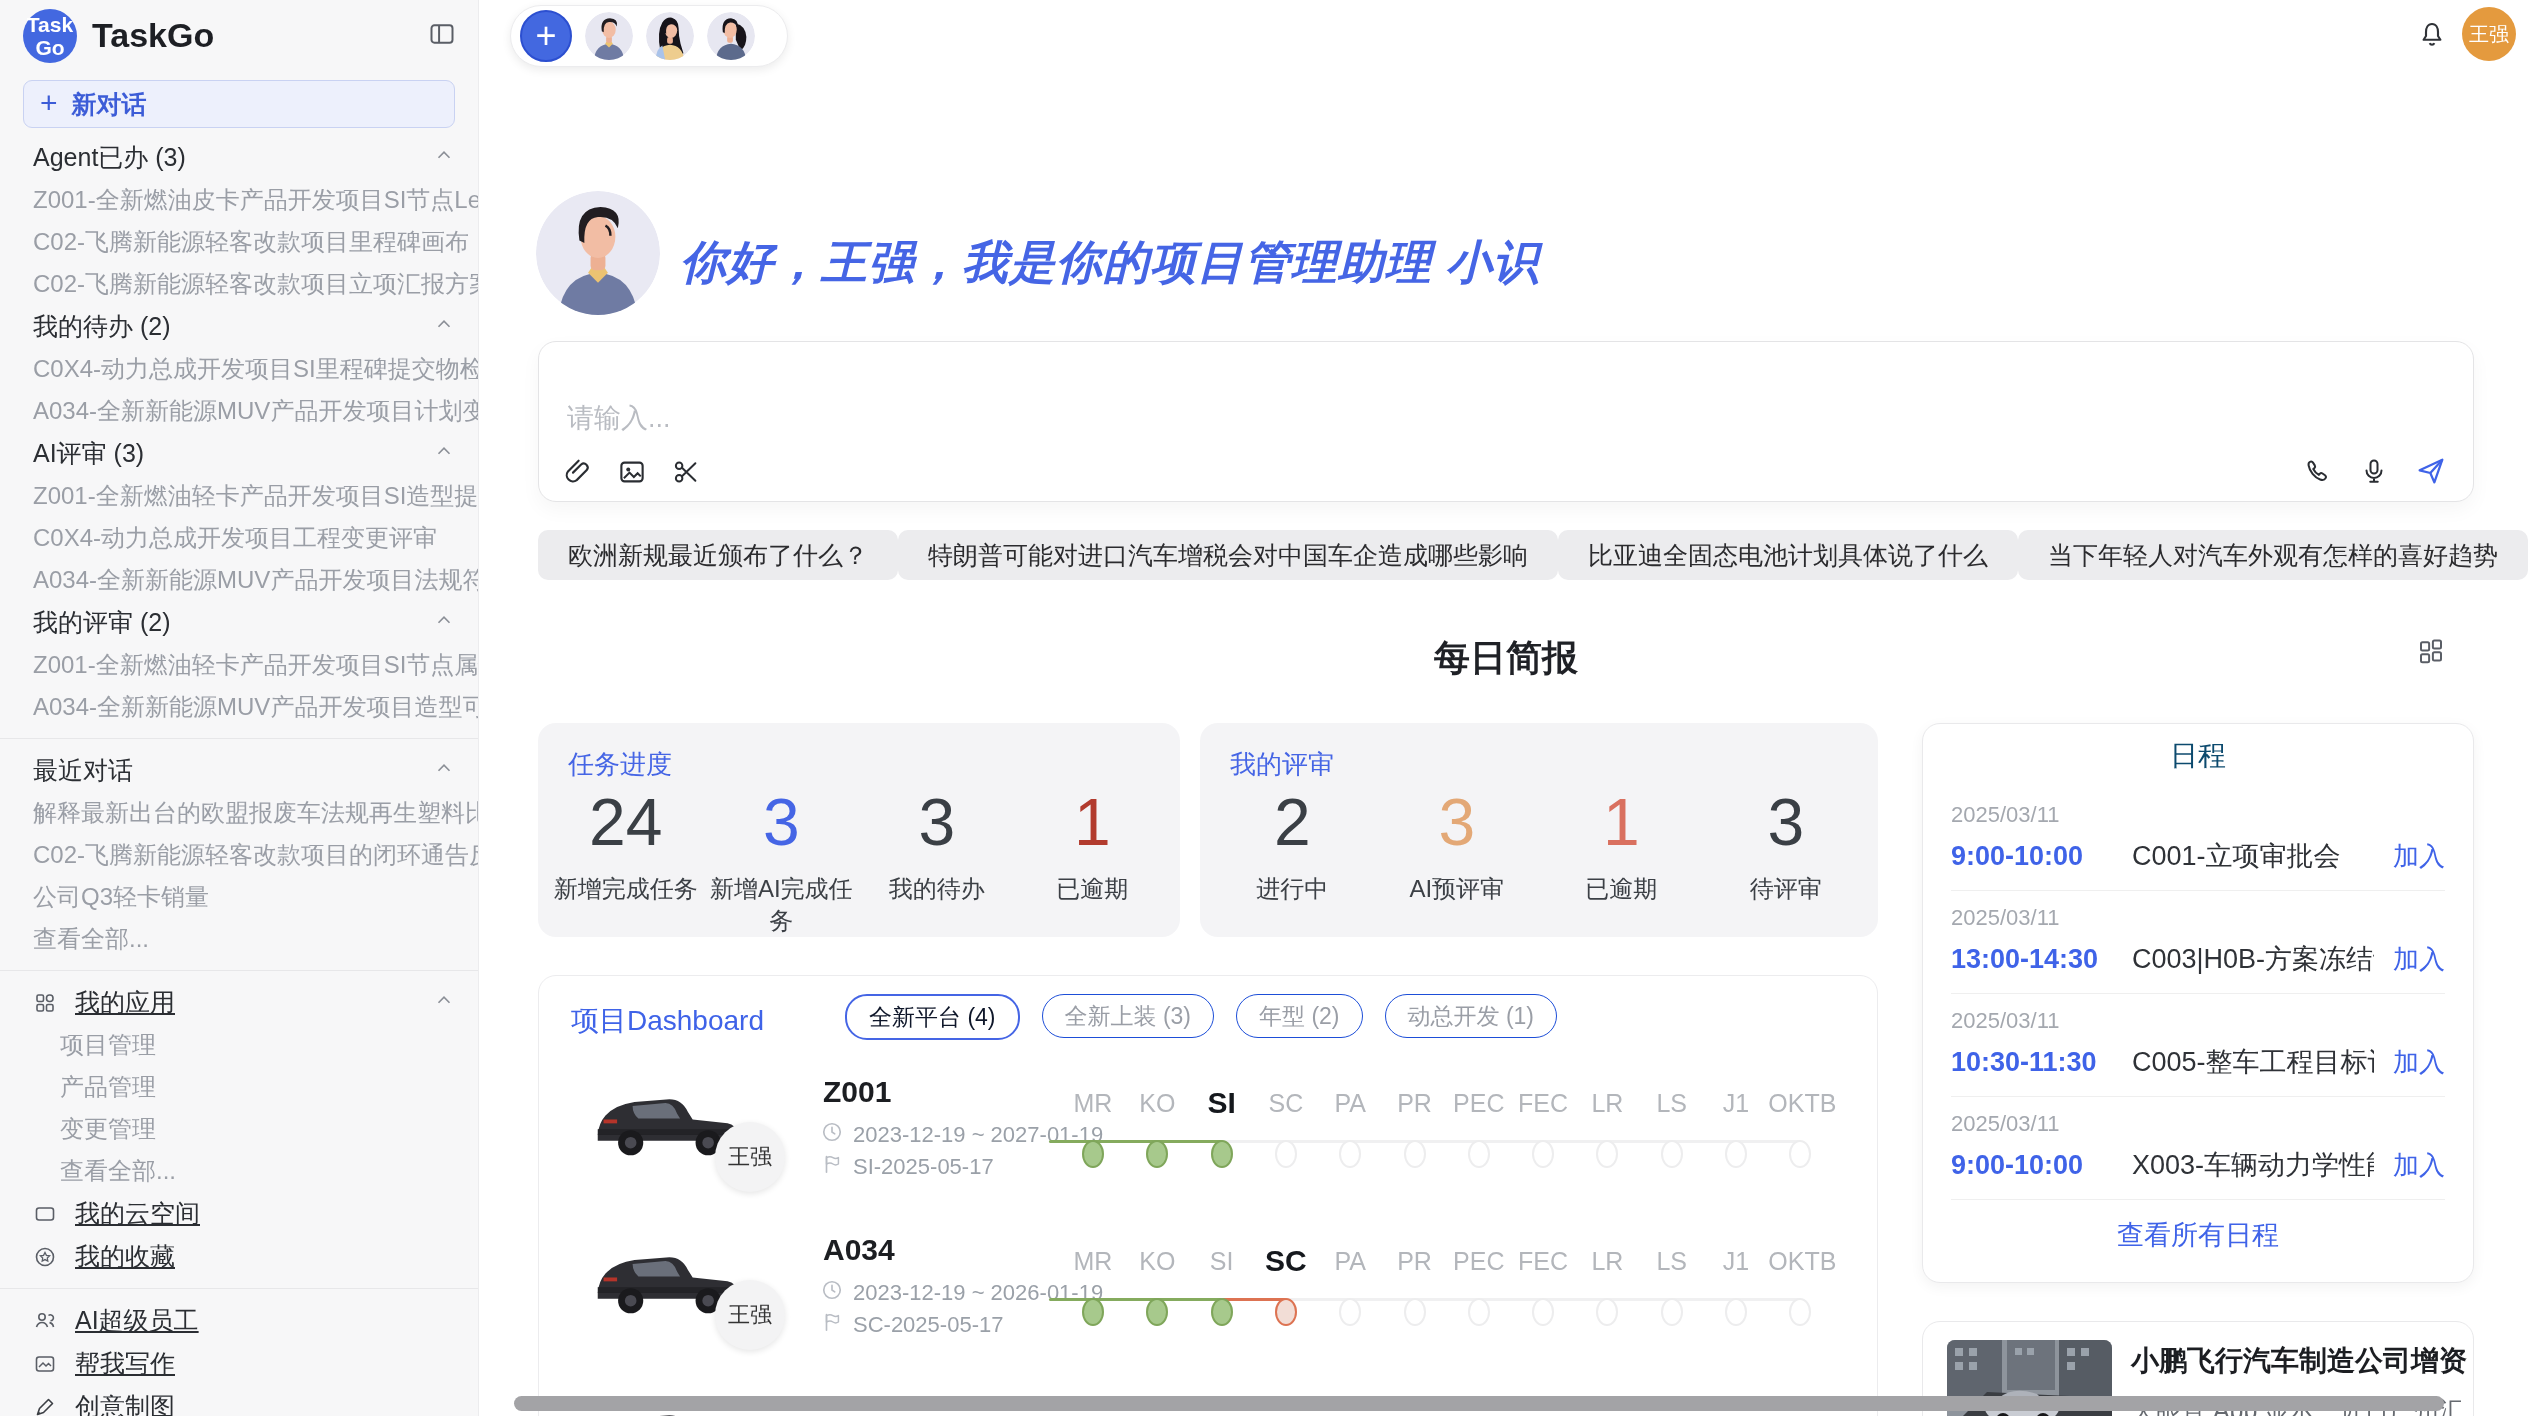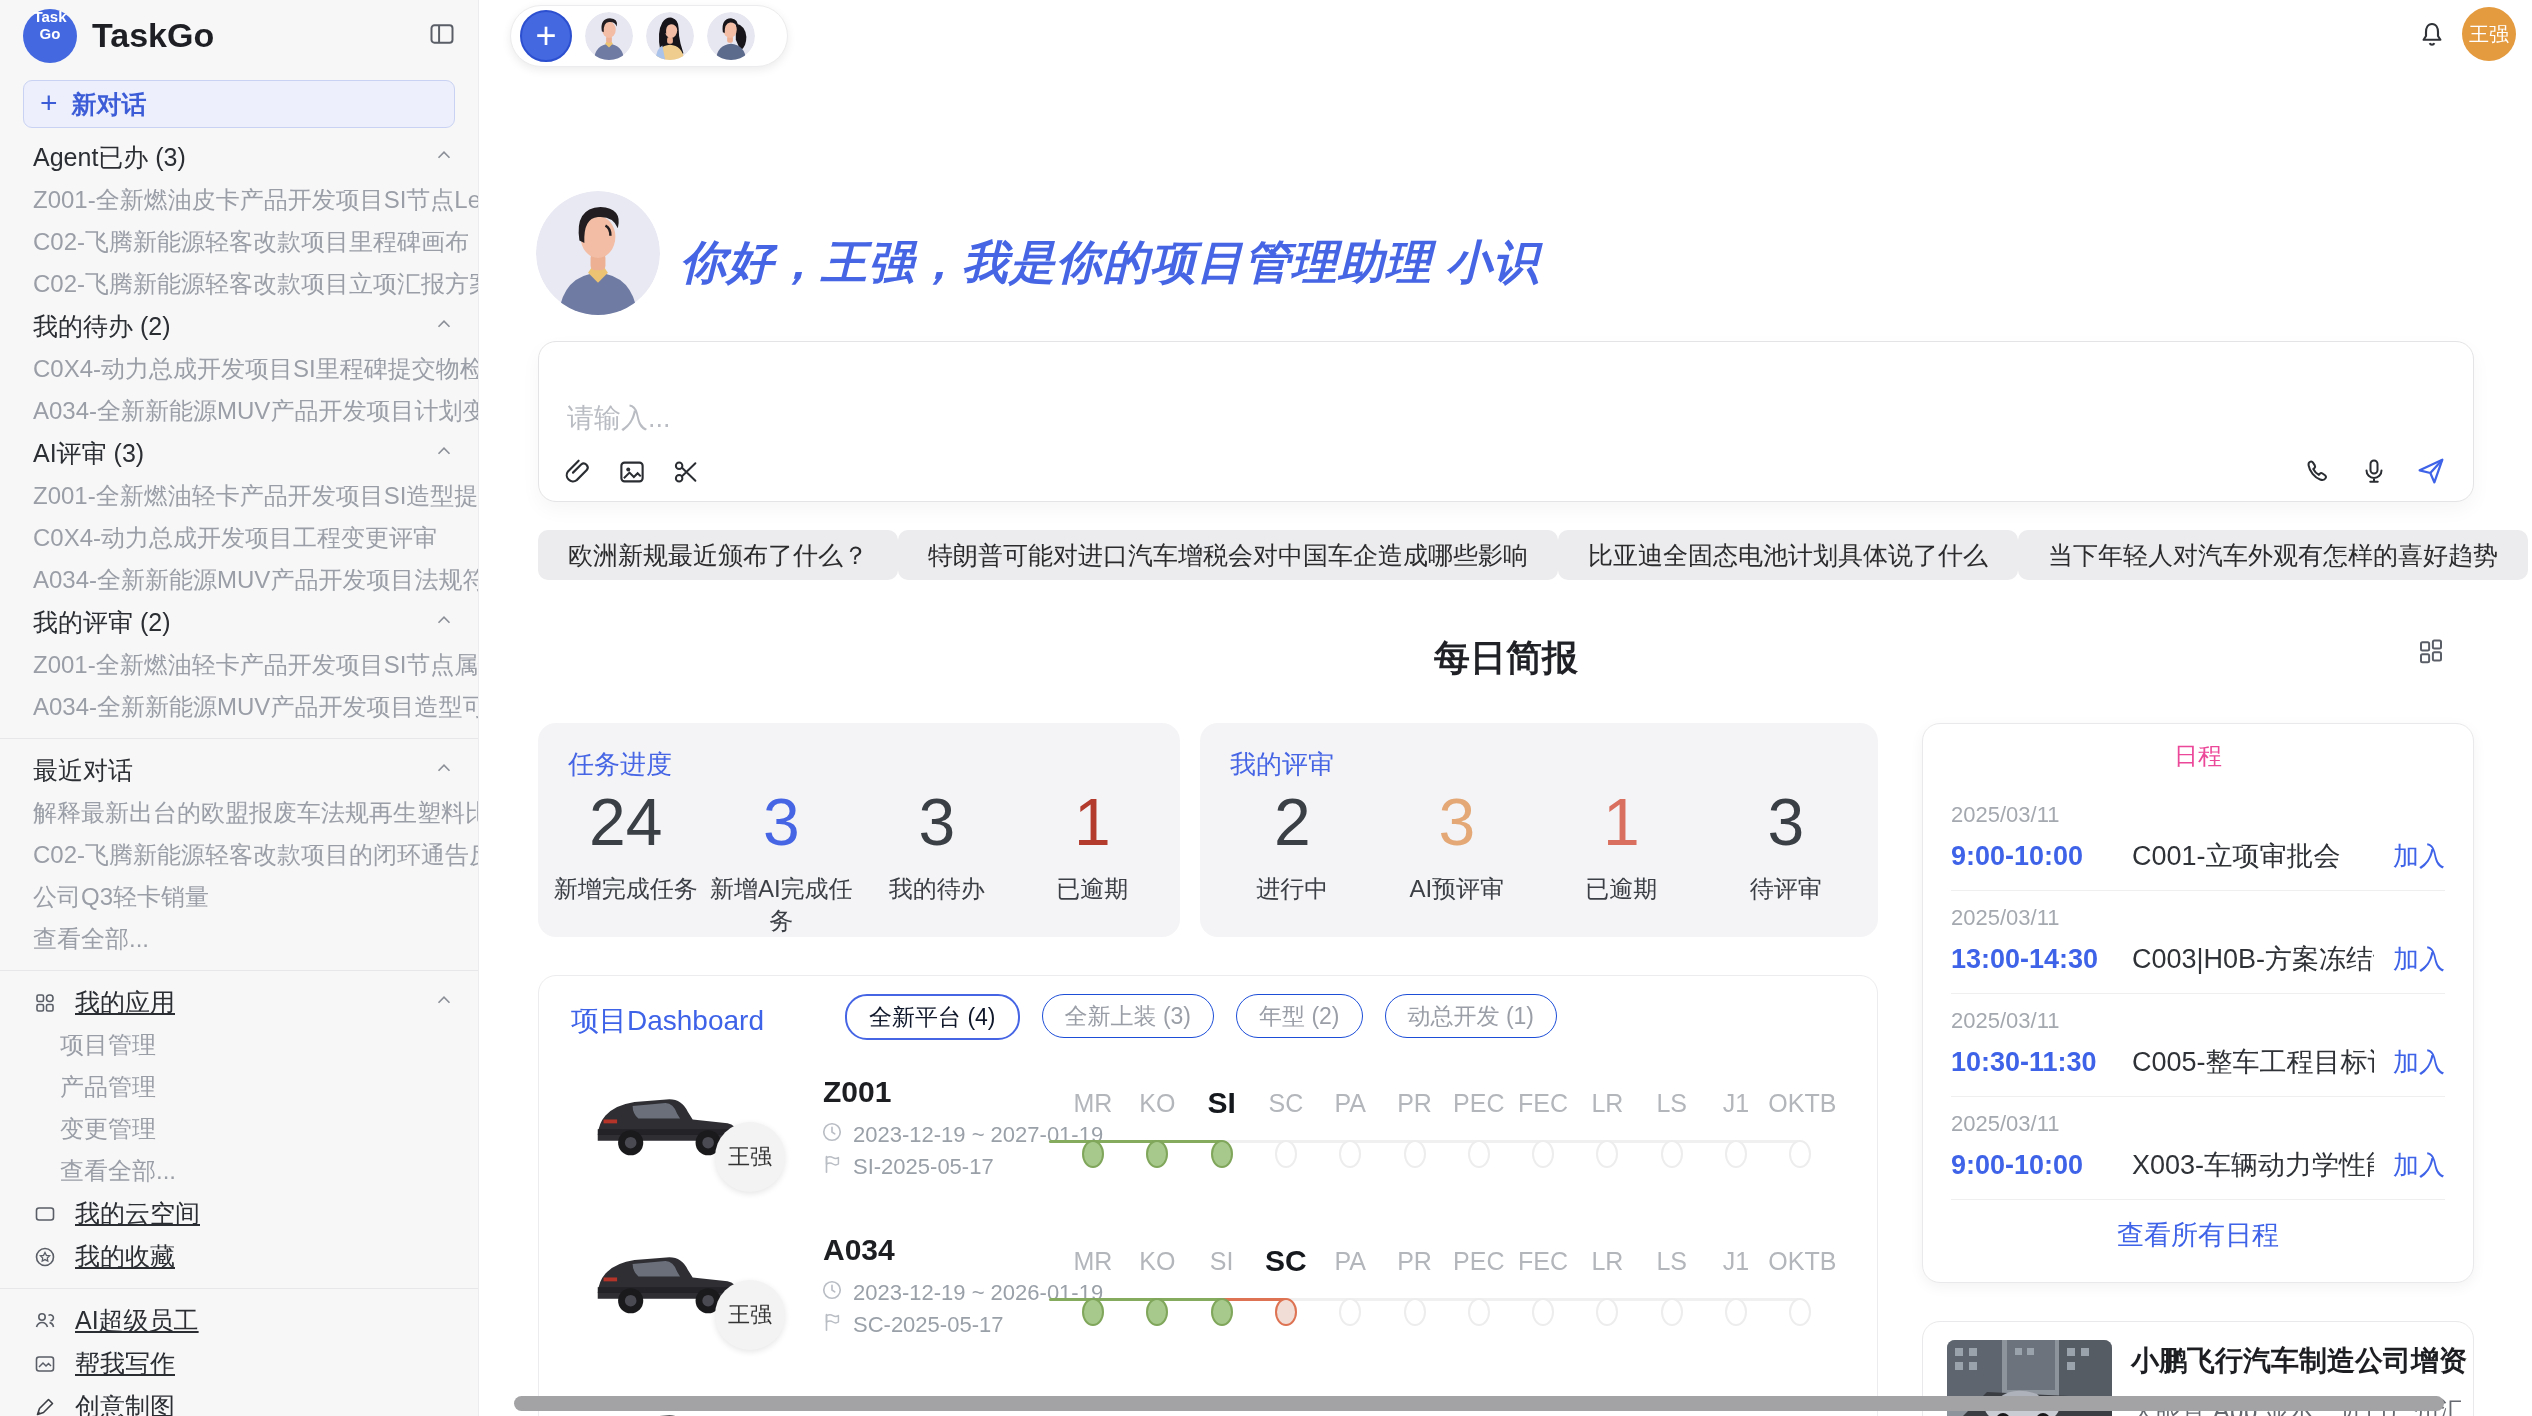--- a/index.html
+++ b/index.html
@@ -6,22 +6,22 @@
   body{
     width:2532px;height:1416px;overflow:hidden;position:relative;
     background:#ffffff;color:#333;
     font-family:"Liberation Sans","DejaVu Sans",sans-serif;
   }
   
   .sidebar{position:absolute;left:0;top:0;width:478px;height:1416px;
     background:#f7f7f8;border-right:1px solid #ececee;overflow:hidden;}
   .sb-top{position:relative;height:72px;}
   .logo-circle{position:absolute;left:23px;top:9px;width:54px;height:54px;border-radius:50%;
-    background:#4368e0;color:#fff;display:flex;flex-direction:column;align-items:center;
-    font-size:15px;line-height:1.1;font-weight:600;}
+    background:#4368e0;color:#fff;display:flex;flex-direction:column;align-items:center;justify-content:center;
+    font-size:21px;line-height:1.1;font-weight:600;}
   .app-title{position:absolute;left:92px;top:16px;font-size:34px;font-weight:700;color:#1d1f24;}
   .panel-icon{position:absolute;right:22px;top:20px;cursor:pointer;}
   .newchat-btn{margin:8px 23px 0 23px;height:46px;border:1px solid #c9d2f2;background:#edf0fc;
     border-radius:9px;display:flex;align-items:center;justify-content:flex-start;padding-left:16px;
     color:#3c5cd7;font-size:25px;font-weight:600;cursor:pointer;}
   .newchat-btn .plus{font-size:30px;font-weight:400;margin-right:14px;margin-top:-3px;}
   .sb-scroll{margin-top:8px;}
   .sb-header{height:43px;display:flex;align-items:center;justify-content:space-between;
     padding:0 23px 0 33px;font-size:25px;color:#2b2e33;font-weight:500;white-space:nowrap;}
   .sb-item{height:42px;line-height:42px;padding:0 18px 0 33px;font-size:24px;color:#9a9ea6;
@@ -71,21 +71,21 @@
   .stat-grid{position:absolute;left:10px;right:10px;top:62px;display:flex;}
   .stat{flex:1;text-align:center;}
   .stat .value{font-size:66px;line-height:74px;}
   .stat .label{font-size:24px;color:#3c4046;margin-top:14px;}
   .c-dark{color:#3a3f45}.c-blue{color:#4565e5}.c-red{color:#b23b2e}
   .c-tan{color:#e3a876}.c-salmon{color:#d9705f}
   
   .schedule-card{position:absolute;left:1922px;top:723px;width:552px;height:560px;background:#fff;
     border:1px solid #e9e9eb;border-radius:18px;box-shadow:0 4px 14px rgba(0,0,0,.05);box-sizing:border-box;}
   .sched-title{height:64px;display:flex;align-items:center;justify-content:center;
-    color:#ec4899;font-size:24px;}
+    color:#0c4a6e;font-size:28px;}
   .event{height:103px;margin:0 28px;border-bottom:1px solid #efefef;padding-top:14px;box-sizing:border-box;}
   .ev-date{font-size:22px;color:#a4a8af;margin-bottom:10px;}
   .ev-row{display:flex;align-items:center;gap:19px;}
   .ev-time{width:162px;font-size:27px;color:#3f63e8;font-weight:600;}
   .ev-name{flex:1;font-size:27px;color:#2f3237;white-space:nowrap;overflow:hidden;}
   .ev-join{font-size:26px;color:#3f63e8;cursor:pointer;}
   .sched-viewall{height:70px;display:flex;align-items:center;justify-content:center;
     color:#3f63e8;font-size:27px;cursor:pointer;}
   
   .news-card{position:absolute;left:1922px;top:1321px;width:552px;height:170px;background:#fff;

